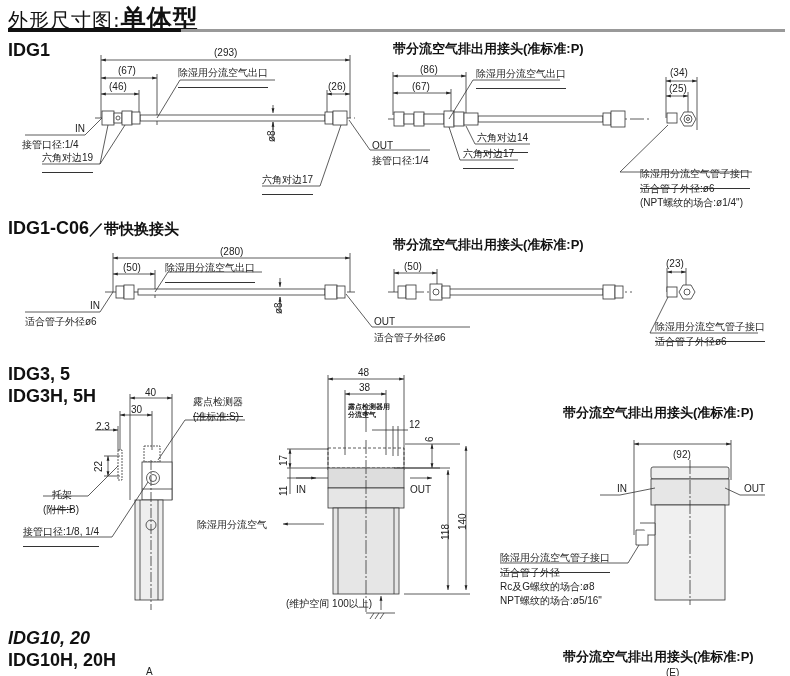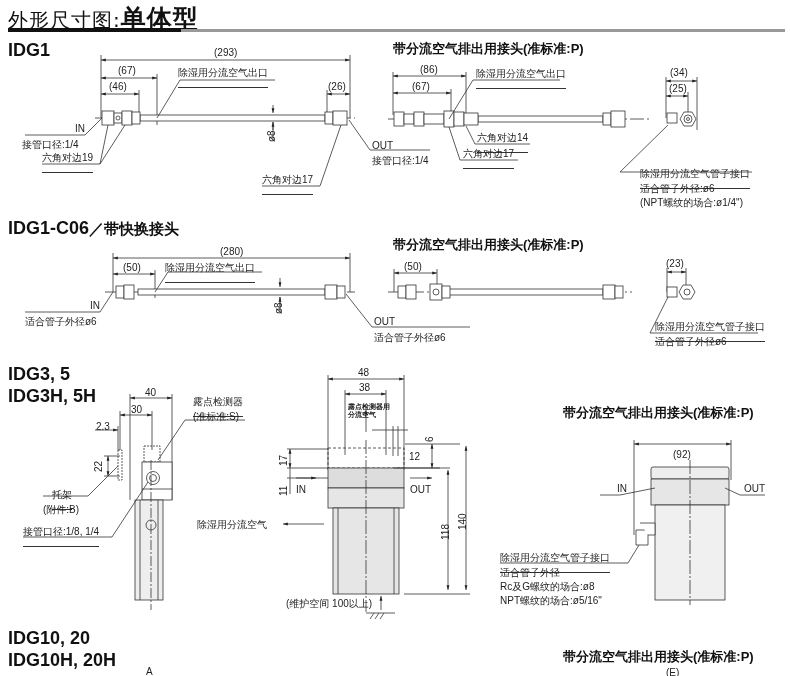--- a/index.html
+++ b/index.html
@@ -300,21 +300,21 @@
 <div class="abs dim" style="left:96px;top:421px;">2.3</div>
 <div class="abs dim vert" style="left:93px;top:472px;">22</div>
 <div class="abs lbl ul" style="left:193px;top:395px;">露点检测器</div>
 <div class="abs lbl" style="left:193px;top:410px;">(准标准:S)</div>
 <div class="abs lbl ul" style="left:52px;top:488px;">托架</div>
 <div class="abs lbl" style="left:43px;top:503px;">(附件:B)</div>
 <div class="abs lbl ul" style="left:23px;top:525px;">接管口径:1/8, 1/4</div>
 
 <div class="abs dim" style="left:358px;top:367px;">48</div>
 <div class="abs dim" style="left:359px;top:382px;">38</div>
-<div class="abs dim" style="left:409px;top:419px;margin-top:32px;">12</div>
+<div class="abs dim" style="left:409px;top:419px;">12</div>
 <div class="abs dim vert" style="left:424px;top:442px;">6</div>
 <div class="abs dim vert" style="left:278px;top:466px;">17</div>
 <div class="abs dim vert" style="left:278px;top:496px;">11</div>
 <div class="abs dim vert" style="left:440px;top:540px;">118</div>
 <div class="abs dim vert" style="left:457px;top:530px;">140</div>
 <div class="abs" style="left:348px;top:403px;font-size:7px;line-height:8px;font-weight:bold;">
   <div>露点检测器用</div>
   <div>分流空气</div>
 </div>
 <div class="abs lbl" style="left:296px;top:484px;">IN</div>
@@ -324,17 +324,17 @@
 
 <div class="abs sub" style="left:563px;top:404px;">带分流空气排出用接头(准标准:P)</div>
 <div class="abs dim" style="left:673px;top:449px;">(92)</div>
 <div class="abs lbl" style="left:617px;top:483px;">IN</div>
 <div class="abs lbl" style="left:744px;top:483px;">OUT</div>
 <div class="abs lbl ul" style="left:500px;top:551px;">除湿用分流空气管子接口</div>
 <div class="abs lbl" style="left:500px;top:566px;">适合管子外径</div>
 <div class="abs lbl" style="left:500px;top:580px;">Rc及G螺纹的场合:ø8</div>
 <div class="abs lbl" style="left:500px;top:594px;">NPT螺纹的场合:ø5/16"</div>
 
-<div class="abs model" style="left:8px;top:628px;">IDG10, 20</div>
+<div class="abs model" style="left:8px;top:628px;font-style:italic;">IDG10, 20</div>
 <div class="abs model" style="left:8px;top:650px;">IDG10H, 20H</div>
 <div class="abs sub" style="left:563px;top:648px;">带分流空气排出用接头(准标准:P)</div>
 <div class="abs dim" style="left:146px;top:666px;">A</div>
 <div class="abs dim" style="left:666px;top:667px;">(E)</div>
 
 </body></html>

